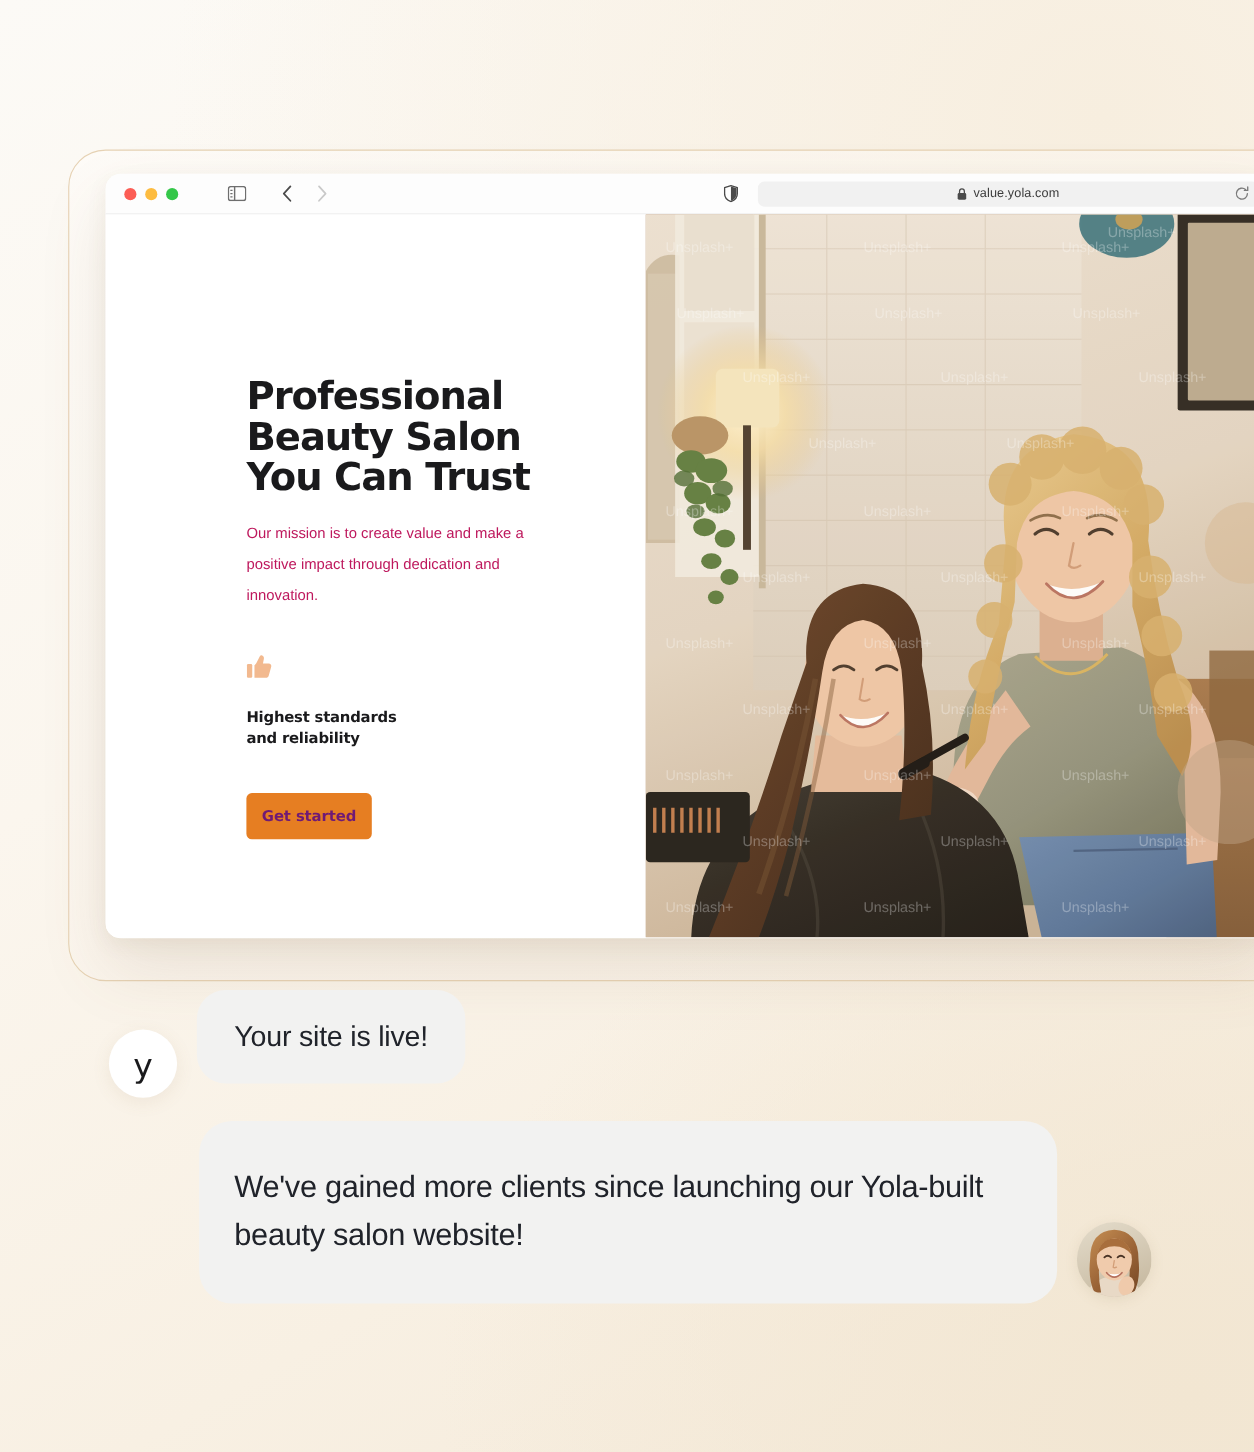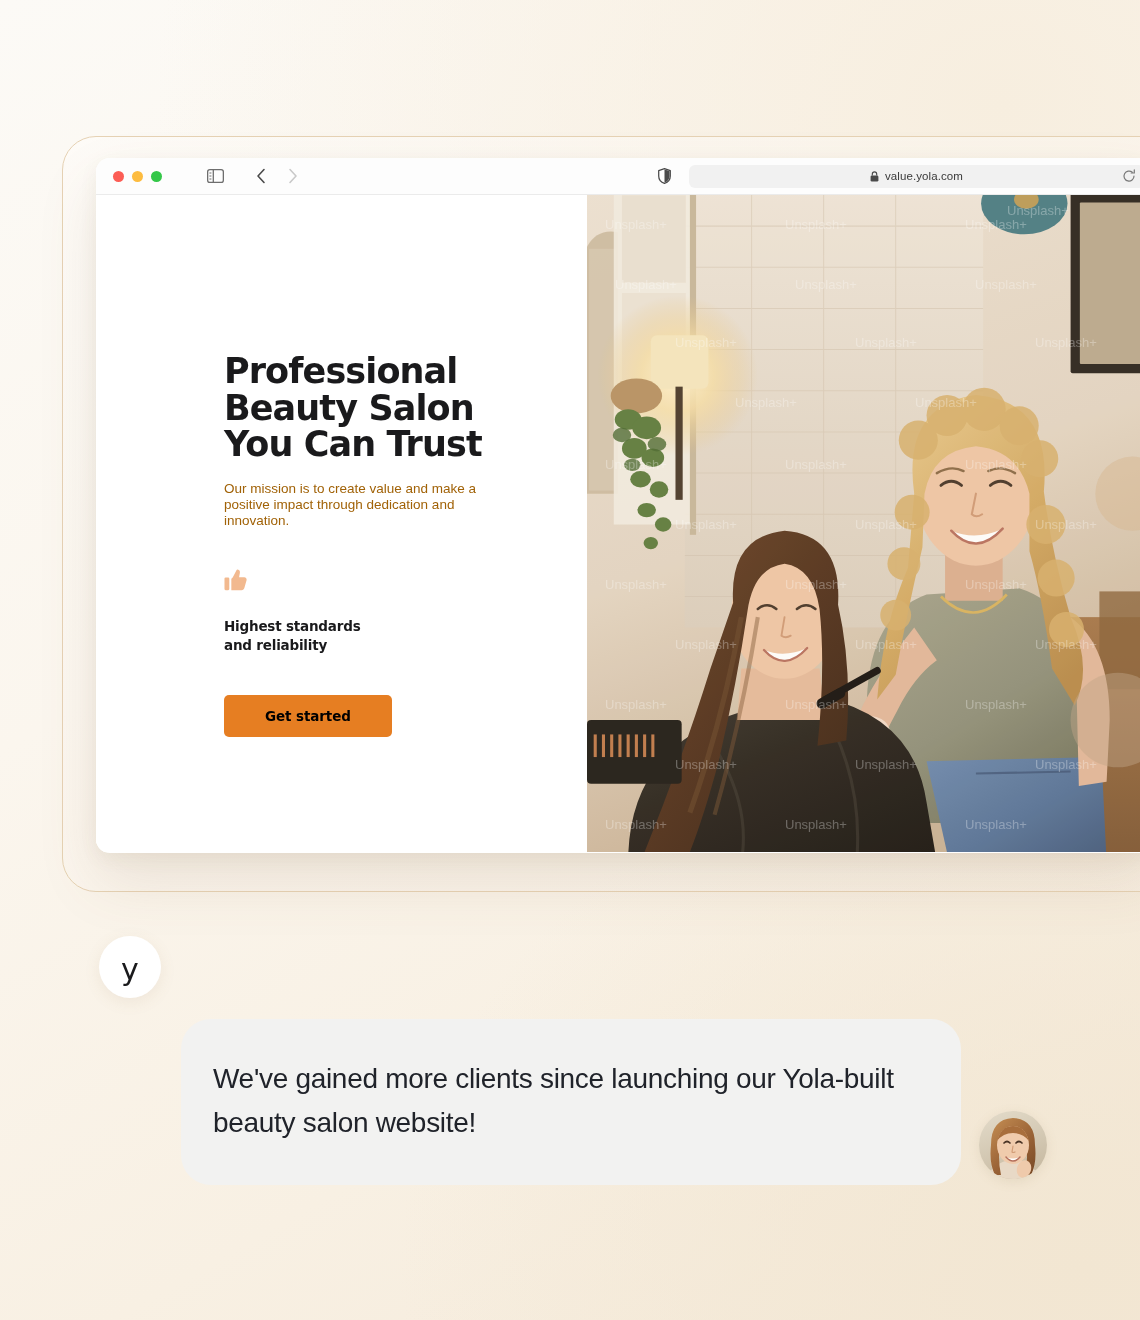--- a/index.html
+++ b/index.html
@@ -120,39 +120,39 @@
   .hero-left {
     width: 491px;
     flex: none;
     background: #fff;
     position: relative;
   }
 
   .hero-inner {
     position: absolute;
     left: 128px;
-    top: 158px;
+    top: 148px;
     width: 300px;
   }
 
   .hero-title {
     font-family: "DejaVu Sans", sans-serif;
     font-weight: 700;
     font-size: 35px;
     line-height: 36.5px;
     letter-spacing: -0.9px;
     color: #1A1A1C;
     white-space: pre-line;
   }
 
   .hero-sub {
     margin-top: 18px;
     font-size: 13.5px;
-    line-height: 16px;
-    color: #a16207;
+    line-height: 28px;
+    color: #be185d;
     width: 280px;
   }
 
   .features {
     display: flex;
     margin-top: 38px;
     gap: 11px;
   }
   .feature { width: 162px; }
   .feature-icon {
@@ -168,24 +168,24 @@
     line-height: 19px;
     color: #1A1A1C;
     letter-spacing: -0.2px;
     white-space: pre-line;
   }
 
   .cta {
     margin-top: 40px;
     display: inline-block;
     background: #E67E22;
-    color: #000000;
+    color: #701a75;
     border: none;
     border-radius: 5px;
-    padding: 13px 41px;
+    padding: 13px 14px;
     font-family: "DejaVu Sans", sans-serif;
     font-weight: 700;
     font-size: 13.5px;
     letter-spacing: -0.1px;
     cursor: pointer;
   }
 
   
   .hero-photo {
     flex: 1;
@@ -604,20 +604,21 @@
 
   </div>
 </div>
 
 <div class="chat">
 
   <div class="chat-row-1">
     <div class="yola-avatar">
       <span class="yola-mark">y</span>
     </div>
+    <div class="bubble bubble-1">Your site is live!</div>
   </div>
 
   <div class="chat-row-2">
     <div class="bubble bubble-2">We've gained more clients since launching our Yola-built beauty salon website!</div>
     <div class="user-avatar">
       <svg viewBox="0 0 68 68">
         <defs>
           <linearGradient id="avBg" x1="0" y1="0" x2="0.4" y2="1">
             <stop offset="0%" stop-color="#E4DCCB"></stop>
             <stop offset="100%" stop-color="#C9BCA4"></stop>

